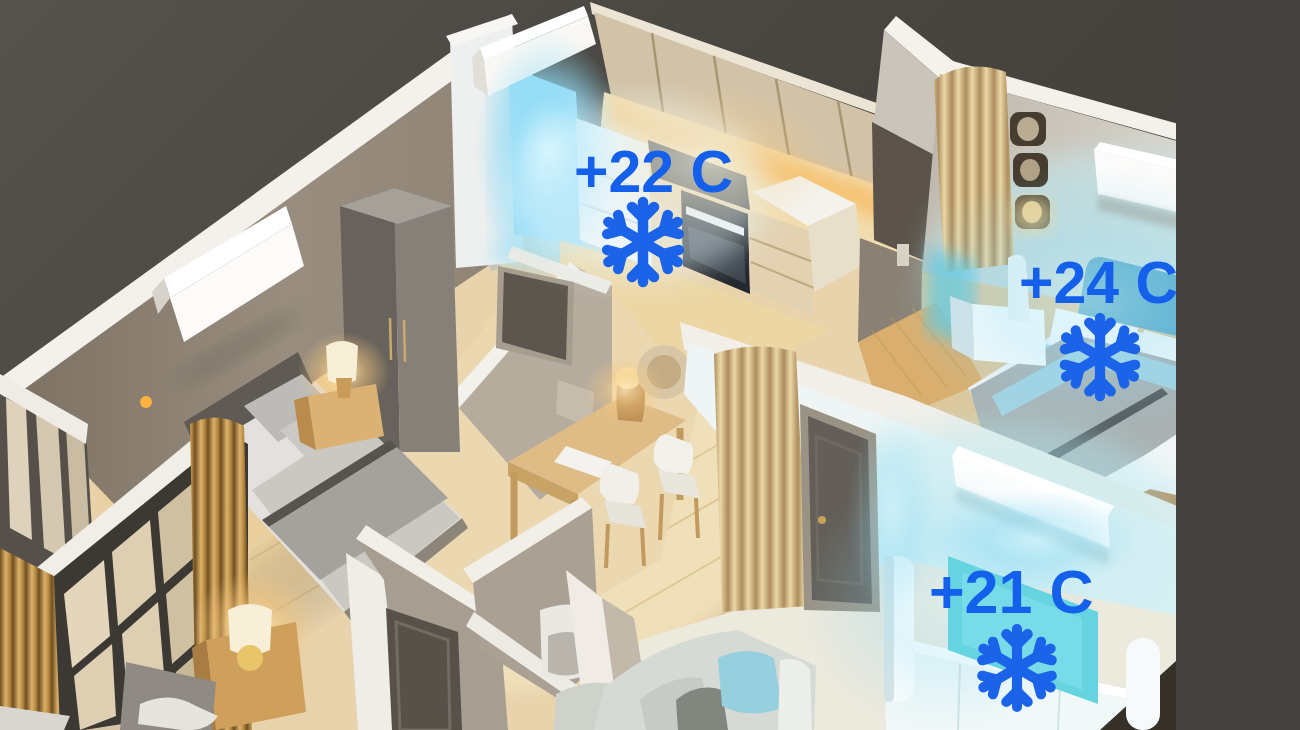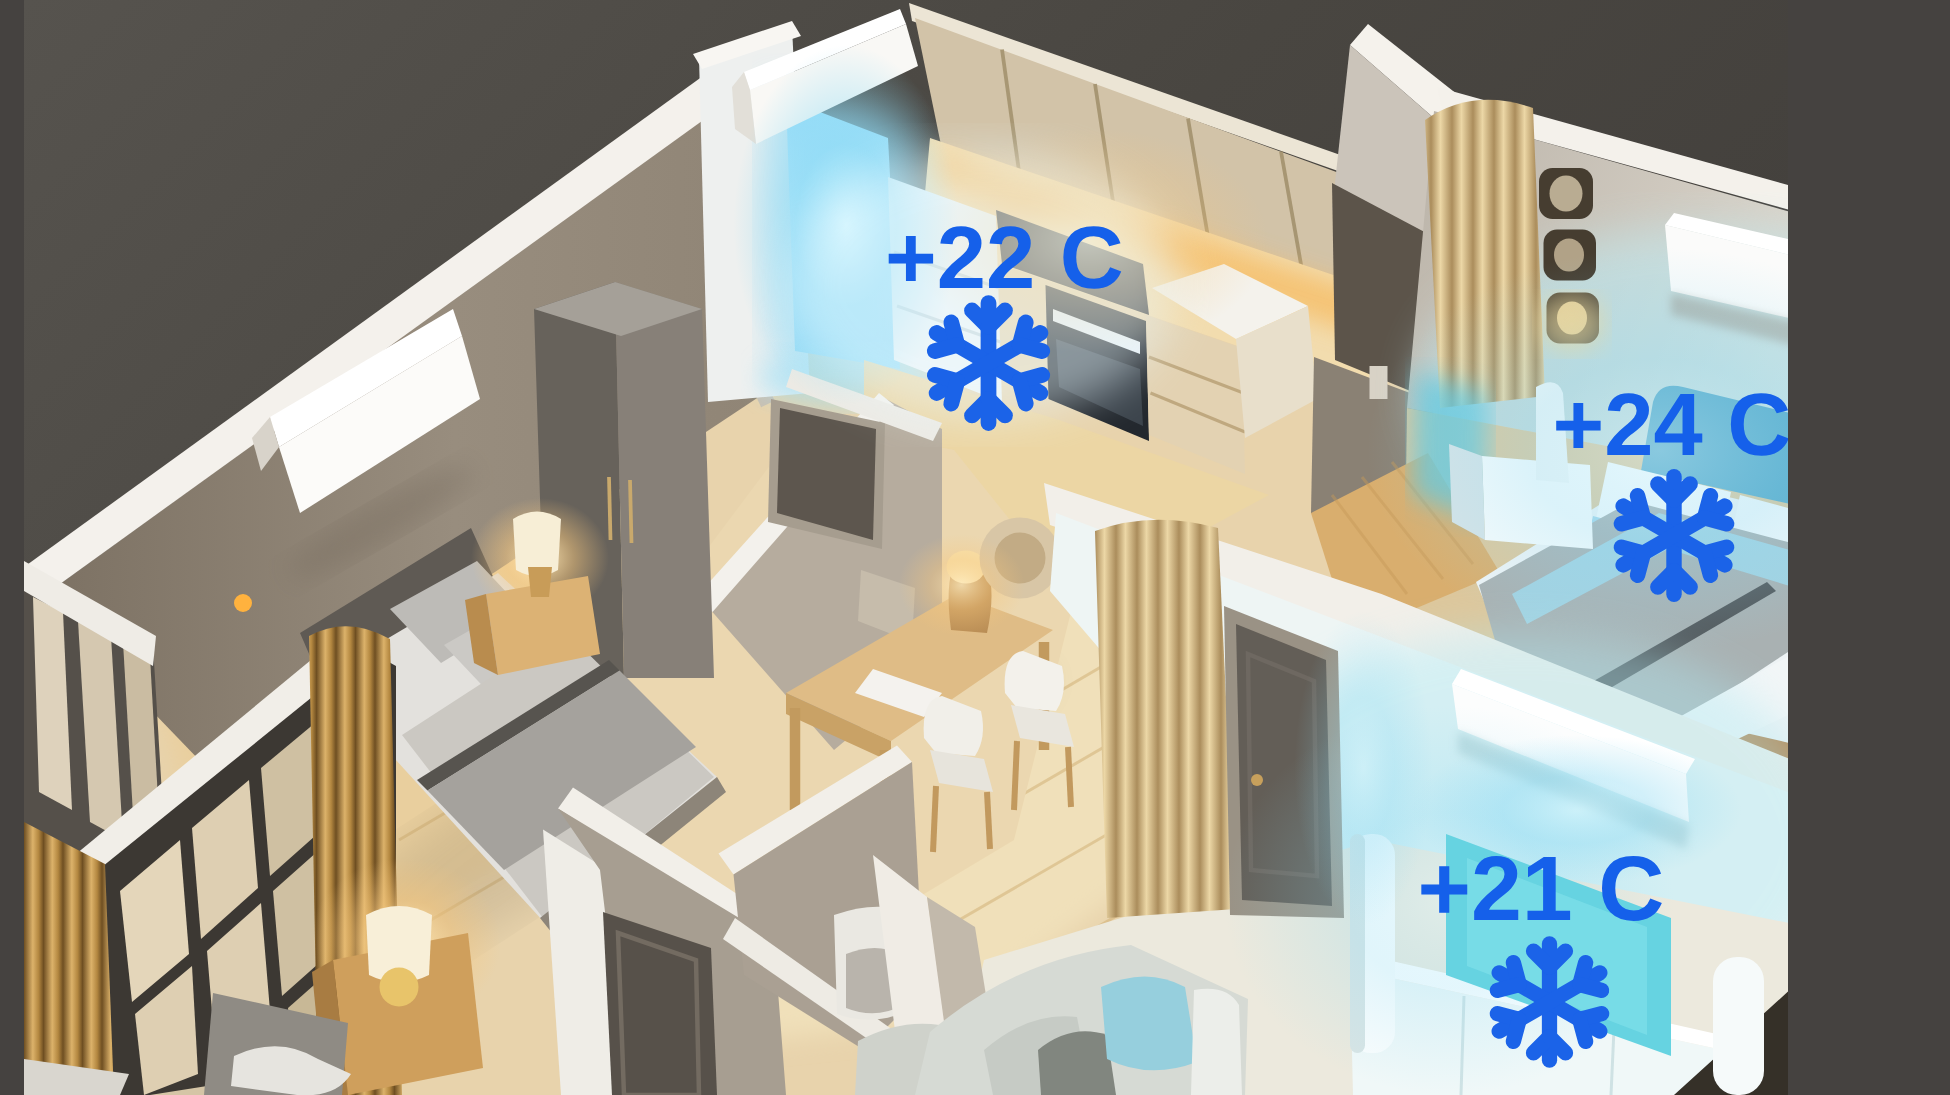--- a/index.html
+++ b/index.html
@@ -1,16 +1,16 @@
 <!DOCTYPE html>
 <html><head>
 <meta charset="utf-8">
 <style>
   html,body{margin:0;padding:0;background:#454240;}
-  #stage{position:relative;width:1176px;height:730px;overflow:hidden;font-family:"Liberation Sans",sans-serif;margin-left:16px;}
+  #stage{position:relative;width:1176px;height:730px;overflow:hidden;font-family:"Liberation Sans",sans-serif;}
   text{font-family:"Liberation Sans",sans-serif;}
 </style>
 </head>
 <body>
 <div id="stage">
 <svg width="1300" height="730" viewBox="0 0 1300 730">
 <defs>
   <linearGradient id="bg" x1="0" y1="0" x2="1" y2="0.55">
     <stop offset="0" stop-color="#56534e"></stop>
     <stop offset="0.5" stop-color="#494641"></stop>

